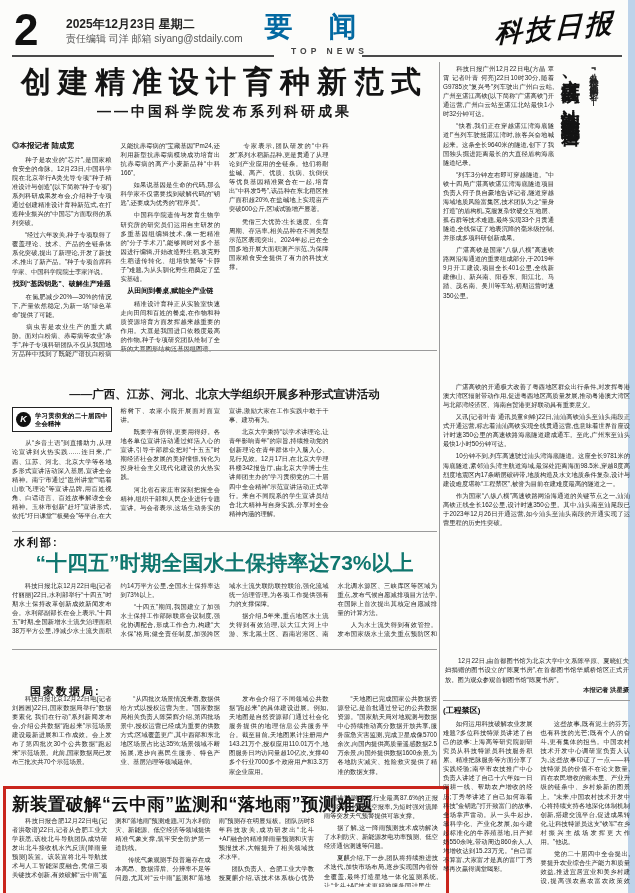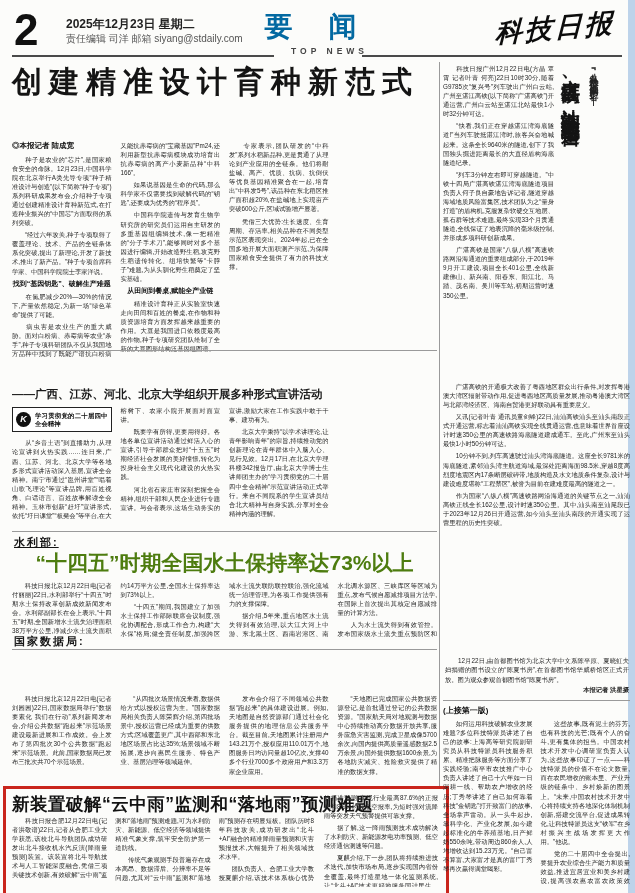--- a/index.html
+++ b/index.html
@@ -22,47 +22,47 @@
   .rule-h{position:absolute;height:1px;background:#9a9a9a;}
   .rule-v{position:absolute;width:1px;background:#9a9a9a;}
   .bodytext{font-size:6.3px;line-height:1.44;text-align:justify;color:#262626;overflow:hidden;}
   .bodytext p{margin:0 0 3px 0;}
   .cols4{column-count:4;column-gap:9px;column-fill:auto;}
   .cols3{column-count:3;column-gap:8px;column-fill:auto;}
   .cols2{column-count:2;column-gap:8px;column-fill:auto;}
   .subhd{font-weight:bold;text-align:center;font-size:7px;margin:4px 0 4px;color:#111;break-inside:avoid;}
   .byline{font-weight:bold;font-size:7.5px;margin:2px 0 6px;color:#111;}
   
-  .seed-title{position:absolute;left:12px;top:62px;width:425px;text-align:left;font-size:30px;
+  .seed-title{position:absolute;left:12px;top:62px;width:425px;text-align:center;font-size:30px;
               font-weight:900;letter-spacing:7px;color:#141414;white-space:nowrap;}
   .seed-sub{position:absolute;left:12px;top:103px;width:425px;text-align:center;font-size:14px;
             font-weight:bold;letter-spacing:3px;color:#1a1a1a;}
   .seed-body{position:absolute;left:12px;top:141px;width:425px;height:220px;}
   
   .rail-body{position:absolute;left:443px;top:64px;width:111px;height:312px;}
   .rail-vert{position:absolute;left:556px;top:64px;width:70px;height:312px;display:flex;flex-direction:row;}
   .rail-title{writing-mode:vertical-rl;font-size:19px;font-weight:900;color:#141414;letter-spacing:2px;
               height:312px;line-height:1.5;}
   .rail-kicker{writing-mode:vertical-rl;font-size:9px;font-weight:bold;color:#222;letter-spacing:2px;
                height:250px;margin-left:2px;line-height:1.6;}
   .rail-wide{position:absolute;left:443px;top:382px;width:187px;height:150px;}
   
   .xj-title{position:absolute;left:12px;top:354px;width:425px;text-align:center;font-size:25px;
             font-weight:900;letter-spacing:9px;color:#141414;white-space:nowrap;}
-  .xj-sub{position:absolute;left:12px;top:387px;width:425px;font-size:11.5px;
+  .xj-sub{position:absolute;left:12px;top:387px;width:425px;text-align:center;font-size:11.5px;
           font-weight:bold;color:#1a1a1a;}
   .xj-body{position:absolute;left:12px;top:406px;width:425px;height:122px;}
   .badge{border:1.5px solid #222;padding:4px 3px;display:flex;align-items:center;gap:4px;margin:1px 0 6px;
          break-inside:avoid;background:#fff;}
   .badge-circle{width:15px;height:15px;min-width:15px;border-radius:50%;background:#111;color:#fff;
                 font-weight:900;font-style:italic;font-size:9px;display:flex;align-items:center;justify-content:center;}
   .badge-text{font-weight:bold;font-size:6.4px;color:#111;line-height:1.2;}
   
   .kicker{position:absolute;left:14px;font-size:11px;font-weight:900;color:#141414;letter-spacing:2px;}
-  .mid-title{position:absolute;left:12px;width:425px;font-size:21px;font-weight:900;color:#4d7c0f;
+  .mid-title{position:absolute;left:12px;width:425px;font-size:21px;font-weight:900;color:#0f766e;
              text-align:center;white-space:nowrap;}
   .water-body{position:absolute;left:12px;top:581px;width:425px;height:66px;}
   .db-body{position:absolute;left:12px;top:694px;width:425px;height:88px;}
   
   .redbox{position:absolute;left:3px;top:786px;width:440px;height:104px;border:3px solid #c9251c;background:#fcfcfa;}
   .rb-title{position:absolute;left:6px;top:3px;width:300px;font-size:17.5px;font-weight:900;color:#121212;
             white-space:nowrap;letter-spacing:0.5px;}
   .rb-body{position:absolute;left:6px;top:27px;width:302px;height:72px;}
   .rb-col4{position:absolute;left:318px;top:4px;width:114px;height:94px;}
   
@@ -102,20 +102,21 @@
     <span class="zh">要 闻</span>
   </div>
   <div class="hdr-en">TOP NEWS</div>
   <div class="masthead">科技日报</div>
   <div class="hdr-rule-l"></div>
   <div class="hdr-rule-r"></div>
 
   <div class="rule-v" style="left:439px;top:62px;height:828px;"></div>
 
   <div class="seed-title">创建精准设计育种新范式</div>
+  <div class="seed-sub">——中国科学院发布系列科研成果</div>
   <div class="seed-body bodytext cols4">
     <p class="byline">◎本报记者 陆成宽</p>
     <p>　　种子是农业的“芯片”,是国家粮食安全的命脉。12月23日,中国科学院在北京举行A类先导专项“种子精准设计与创造”(以下简称“种子专项”)系列科研成果发布会,介绍种子专项通过创建精准设计育种新范式,在打造种业振兴的“中国芯”方面取得的系列突破。</p>
     <p>　　“经过六年攻关,种子专项取得了覆盖理论、技术、产品的全链条体系化突破,提出了新理论,开发了新技术,推出了新产品。”种子专项首席科学家、中国科学院院士李家洋说。</p>
     <p class="subhd">找到“基因钥匙”、破解生产难题</p>
     <p>　　在氮肥减少20%—30%的情况下,产量依然稳定,为新一场“绿色革命”提供了可能。</p>
     <p>　　病虫害是农业生产的重大威胁。面对白粉病、赤霉病等农业“杀手”,种子专项科研团队不仅从我国地方品种中找到了既能广谱抗白粉病又能抗赤霉病的“宝藏基因”Pm24,还利用新型抗赤霉病模块成功培育出抗赤霉病的高产小麦新品种“中科166”。</p>
     <p>　　如果说基因是生命的代码,那么科学家不仅需要找到破解代码的“钥匙”,还要成为优秀的“程序员”。</p>
     <p>　　中国科学院遗传与发育生物学研究所的研究员们运用自主研发的多重基因组编辑技术,像一把精准的“分子手术刀”,能够同时对多个基因进行编辑,开始改造野生稻,攻克野生稻遗传转化、组培快繁等“卡脖子”难题,为从头驯化野生稻奠定了坚实基础。</p>
     <p class="subhd">从田间到餐桌,赋能全产业链</p>
@@ -148,31 +149,31 @@
       <span class="badge-circle">K</span>
       <span class="badge-text">学习贯彻党的二十届四中全会精神</span>
     </div>
     <p>　　从“乡音土语”到直播助力,从理论宣讲到火热实践……连日来,广西、江苏、河北、北京大学等各地多形式宣讲活动深入基层,宣讲全会精神。南宁市通过“邕州讲堂”“唱着山歌飞理论”等宣讲品牌,用百姓视角、白话语言、百姓故事解读全会精神。玉林市创新“赶圩”宣讲形式,依托“圩日课堂”“板凳会”等平台,在大榕树下、农家小院开展面对面宣讲。</p>
     <p>　　既要学有所得,更要用得好。各地各单位宣讲活动通过鲜活入心的宣讲,引导干部群众把对“十五五”时期经济社会发展的美好憧憬,转化为投身社会主义现代化建设的火热实践。</p>
     <p>　　河北省石家庄市深刻把握全会精神,组织干部和人民企业进行专题宣讲。与会者表示,这场生动务实的宣讲,激励大家在工作实践中敢于干事、建功有为。</p>
     <p>　　北京大学秉持“以学术讲理论,让青年影响青年”的宗旨,持续推动党的创新理论在青年群体中入脑入心、见行见效。12月17日,在北京大学理科楼342报告厅,由北京大学博士生讲师团主办的“学习贯彻党的二十届四中全会精神”示范宣讲活动正式举行。来自不同院系的学生宣讲员结合北大精神与自身实践,分享对全会精神内涵的理解。</p>
   </div>
 
   <div class="rule-h" style="left:12px;top:531px;width:425px;"></div>
-  <div class="kicker" style="top:535px;text-decoration:underline;">水利部:</div>
+  <div class="kicker" style="top:535px;">水利部:</div>
   <div class="mid-title" style="top:549px;">“十四五”时期全国水土保持率达73%以上</div>
   <div class="water-body bodytext cols4">
     <p>　　科技日报北京12月22日电(记者付丽丽)22日,水利部举行“十四五”时期水土保持改革创新成效新闻发布会。水利部副部长在会上表示,“十四五”时期,全国新增水土流失治理面积38万平方公里,净减少水土流失面积约14万平方公里,全国水土保持率达到73%以上。</p>
     <p>　　“十四五”期间,我国建立了加强水土保持工作部际联席会议制度,强化协调配合,形成工作合力,构建“大水保”格局;健全责任制度,加强跨区域水土流失联防联控联治,强化流域统一治理管理,为各项工作提供强有力的支撑保障。</p>
     <p>　　据介绍,5年来,重点地区水土流失得到有效治理,以大江大河上中游、东北黑土区、西南岩溶区、南水北调水源区、三峡库区等区域为重点,发布气候自愿减排项目方法学,在国际上首次提出其核定自愿减排量的计算方法。</p>
     <p>　　人为水土流失得到有效管控。发布国家级水土流失重点预防区和重点治理区范围,涉及国土面积约92万平方公里;完成水土流失严重、生态脆弱区划定;强化生产建设项目全链条监管,常态化全覆盖开展水土保持遥感监管,严格查处违法违规问题7.75万个;实施水土保持信用评价。</p>
   </div>
 
   <div class="rule-h" style="left:12px;top:649px;width:425px;"></div>
-  <div class="kicker" style="top:634px;">国家数据局:</div>
+  <div class="kicker" style="top:684px;margin-left:16px;">国家数据局:</div>
   <div class="db-body bodytext cols4">
     <p>　　科技日报北京12月22日电(记者刘园园)22日,国家数据局举行“数据要素化 我们在行动”系列新闻发布会,介绍公共数据“跑起来”示范场景建设最新进展和工作成效。会上发布了第四批次30个公共数据“跑起来”示范场景。此前,国家数据局已发布三批次共70个示范场景。</p>
     <p>　　“从四批次场景情况来看,数据供给方式以授权运营为主。”国家数据局相关负责人陈荣辉介绍,第四批场景中,授权运营已经成为重要的供数方式;区域覆盖更广,其中西部和东北地区场景占比达35%;场景领域不断拓展,逐步向惠民生服务、特色产业、基层治理等领域延伸。</p>
     <p>　　发布会介绍了不同领域公共数据“跑起来”的具体建设进展。例如,天地图是自然资源部门通过社会化服务提供的地理信息公共服务平台。截至目前,天地图累计注册用户143.21万个,授权应用110.01万个,地图服务日均访问量超10亿次,支撑40多个行业7000多个政府用户和3.3万家企业应用。</p>
     <p>　　“天地图已完成国家公共数据资源登记,是首批通过登记的公共数据资源。”国家航天局对地观测与数据中心持续推动高分数据开放共享,服务应急灾害监测,完成卫星成像5700余次,向国内提供高质量遥感数据2.5万余景,向国外提供数据1600余景,为各地防灾减灾、抢险救灾提供了精准的数据支撑。</p>
 
   </div>
 
   <div class="redbox">
     <div class="rb-title">新装置破解“云中雨”监测和“落地雨”预测难题</div>
@@ -188,21 +189,21 @@
     </div>
   </div>
 
   <div class="caption">
     <span>　　12月22日,由首都图书馆为北京大学中文系陈平原、夏晓虹夫妇捐赠的图书设立的“陈夏书房”,在首都图书馆华威桥馆区正式开放。图为观众参观首都图书馆“陈夏书房”。</span>
     <div class="credit">本报记者 洪星摄</div>
   </div>
 
   <div class="rule-h" style="left:443px;top:700px;width:187px;"></div>
   <div class="jump">
-    <div class="jump-hd">(上接第一版)</div>
+    <div class="jump-hd">(工程禁区)</div>
     <div class="jump-cols bodytext cols2">
       <p>　　如何运用科技破解农业发展难题?多位科技特派员讲述了自己的故事:上海高等研究院副研究员从科技特派员科技服务积累、精准把脉服务等方面分享了实践经验;南平市农技推广中心负责人讲述了自己十六年如一日深耕一线、帮助农户增收的经历;丁秀琴讲述了自己如何靠着科技“金钥匙”打开致富门的故事,全场掌声雷动。从一头牛起步,靠科学化、产业化发展,如今建起标准化的牛养殖基地,日产鲜奶550余吨,带动周边860余人,人均增收达到15.23万元。“自己富不算富,大家富才是真的富!”丁秀琴再次赢得满堂喝彩。</p>
       <p>　　这些故事,既有泥土的芬芳,也有科技的光芒;既有个人的奋斗,更有集体的担当。中国农村技术开发中心调研室负责人认为,这些故事印证了一点——科技特派员的价值不在论文数量,而在农民增收的账本里、产业升级的链条中、乡村焕新的图景上。“未来,中国农村技术开发中心将持续支持各地深化体制机制创新,搭建交流平台,促进成果转化,让科技特派员这支“铁军”在乡村振兴主战场发挥更大作用。”他说。</p>
       <p>　　党的二十届四中全会提出,要提升农业综合生产能力和质量效益,推进宜居宜业和美乡村建设,提高强农惠农富农政策效能。宁夏科技特派员创业指导服务中心主任表示,26年来,宁夏一批又一批科技特派员,成为党的“三农”政策宣传员、农业科技传播者、科技创新创业领头羊、乡村振兴带头人。</p>
 
     </div>
   </div>
 </div>
 
 </body></html>

